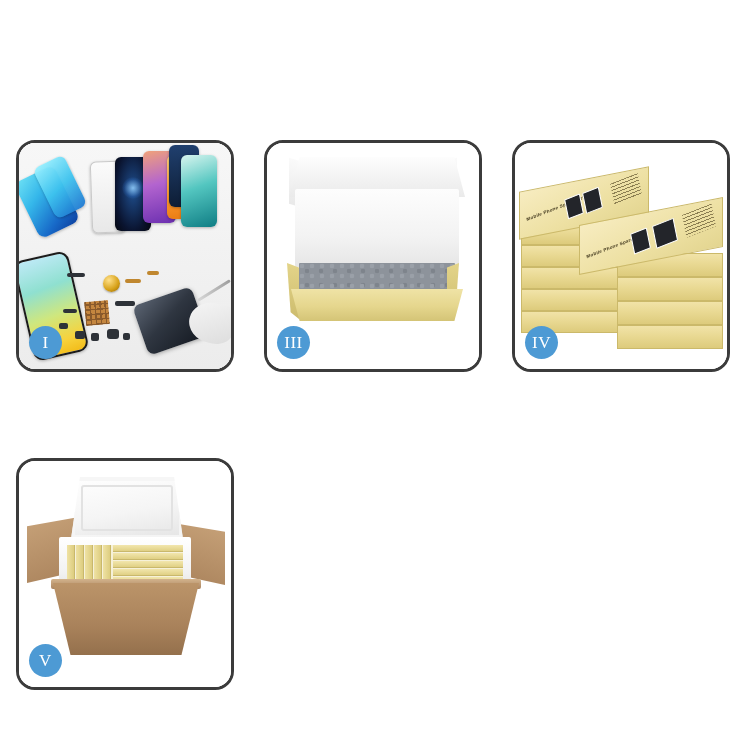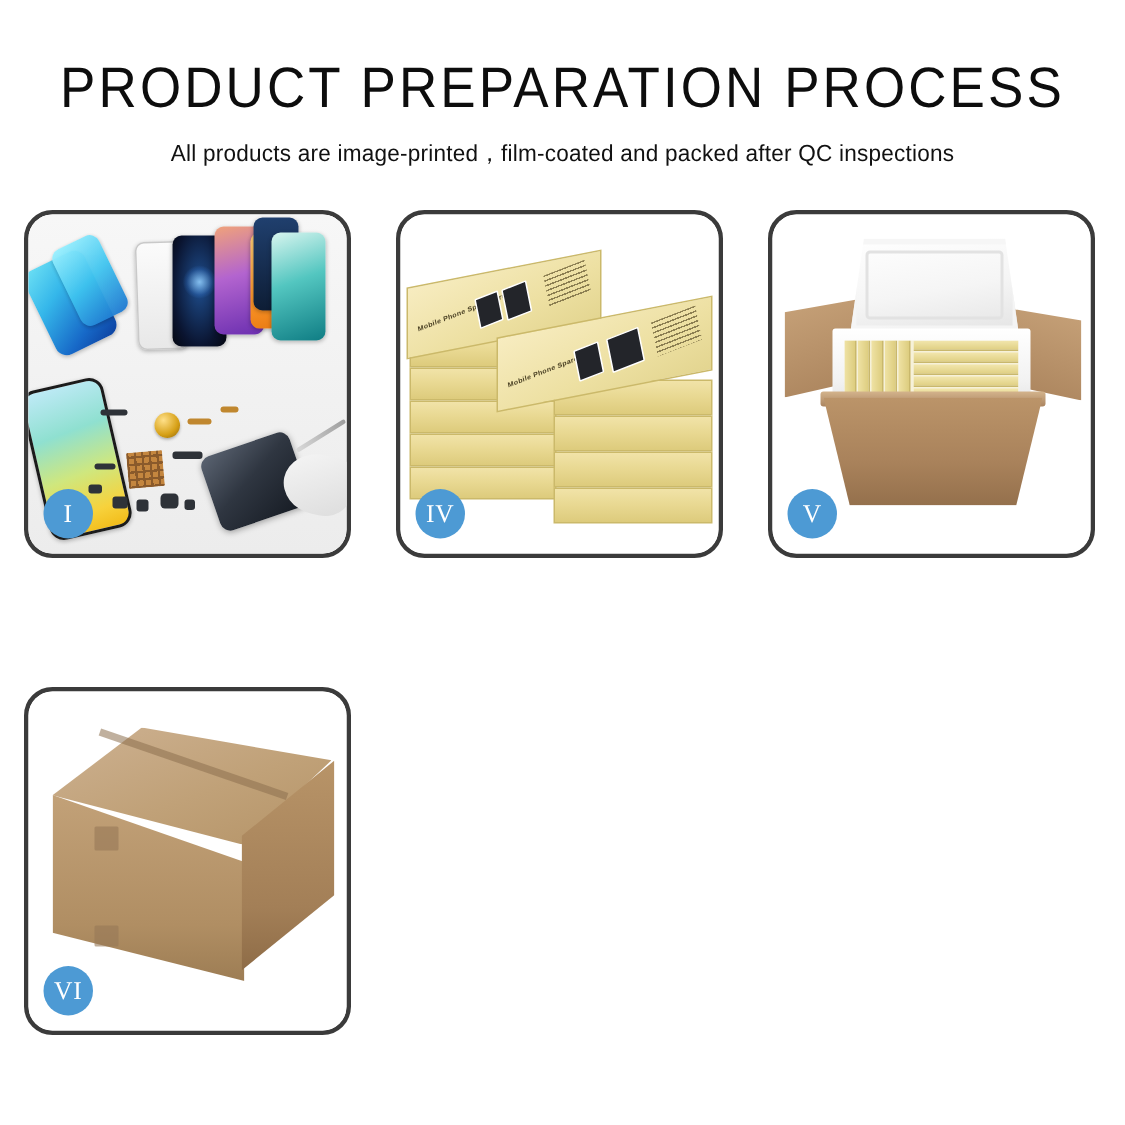--- a/index.html
+++ b/index.html
@@ -401,24 +401,20 @@
     position:absolute;
     background: rgba(150,120,86,.6);
     border-radius: 1px;
   }
 </style>
 </head>
 <body>
 
 <div class="page">
 
-  <div class="header">
-    <div class="title">PRODUCT PREPARATION PROCESS</div>
-    <div class="subtitle">All products are image-printed，film-coated and packed after QC inspections</div>
-  </div>
 
   <div class="grid">
 
     <div class="panel">
       <div class="panel-inner p1">
         <div class="shade"></div>
         <div class="phone ph-blue"></div>
         <div class="phone ph-blue2"></div>
         <div class="phone ph-glass"></div>
         <div class="phone ph-dark"></div>
@@ -440,20 +436,33 @@
         <div class="spk" style="left:96px;top:158px;width:20px;height:5px;border-radius:2px;"></div>
         <div class="spk" style="left:44px;top:166px;width:14px;height:4px;"></div>
         <div class="phone ph-back"></div>
         <div class="tweez"></div>
         <div class="hand"></div>
       </div>
       <div class="badge">I</div>
     </div>
 
 
+    <div class="panel">
+      <div class="panel-inner p3">
+        <div class="b3-flap-l"></div>
+        <div class="b3-flap-r"></div>
+        <div class="b3-lid"></div>
+        <div class="b3-foam"></div>
+        <div class="b3-gray"></div>
+        <div class="b3-side-l"></div>
+        <div class="b3-side-r"></div>
+        <div class="b3-front"></div>
+      </div>
+      <div class="badge">III</div>
+    </div>
 
     <div class="panel">
       <div class="panel-inner p4">
         <div class="stackwrap">
 
           <div class="sbox" style="left:2px;top:66px;width:96px;height:20px;"></div>
           <div class="sbox" style="left:2px;top:88px;width:96px;height:20px;"></div>
           <div class="sbox" style="left:2px;top:110px;width:96px;height:20px;"></div>
           <div class="sbox" style="left:2px;top:132px;width:96px;height:20px;"></div>
           <div class="sbox" style="left:2px;top:154px;width:96px;height:20px;"></div>
@@ -501,28 +510,15 @@
             <div class="ylflat" style="top:24px;"></div>
             <div class="ylflat" style="top:32px;"></div>
           </div>
         </div>
         <div class="c5-rim"></div>
         <div class="c5-body"></div>
       </div>
       <div class="badge">V</div>
     </div>
 
-    <div class="panel">
-      <div class="panel-inner p6">
-        <div class="c6">
-          <div class="c6-top"></div>
-          <div class="c6-seam"></div>
-          <div class="c6-left"></div>
-          <div class="c6-right"></div>
-          <div class="c6-tape" style="left:28px;top:66px;width:16px;height:16px;"></div>
-          <div class="c6-tape" style="left:28px;top:132px;width:16px;height:14px;"></div>
-        </div>
-      </div>
-      <div class="badge">VI</div>
-    </div>
 
   </div>
 </div>
 
 </body></html>

